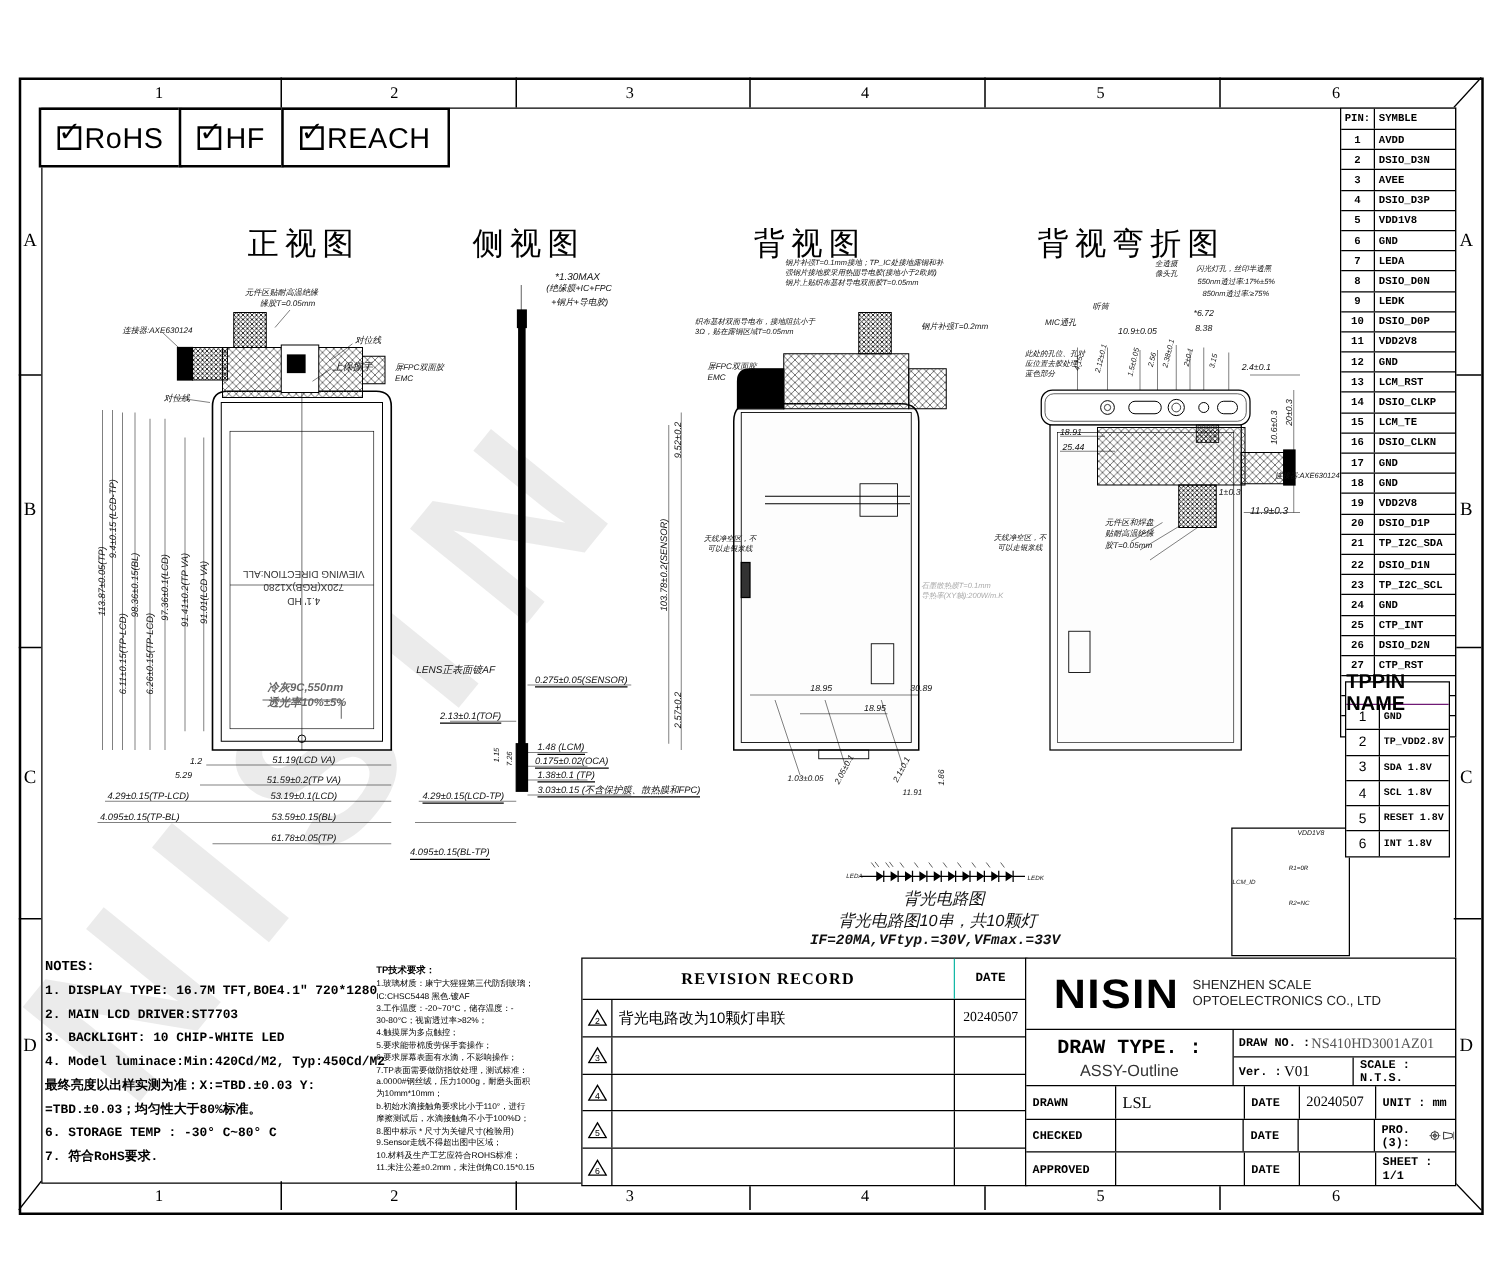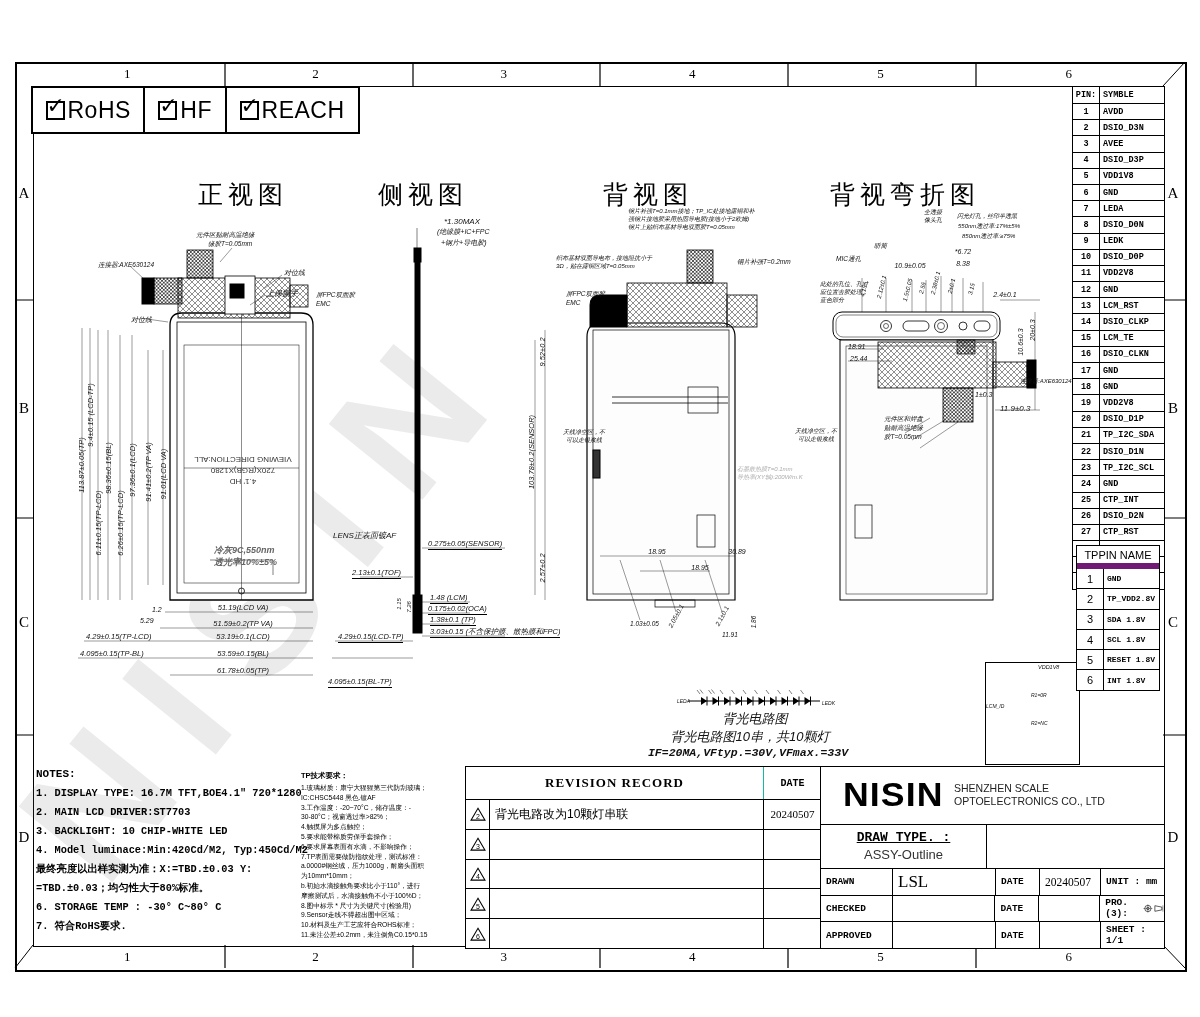--- a/index.html
+++ b/index.html
@@ -45,21 +45,21 @@
   #pin-table{position:absolute;left:1072px;top:86px;width:91px;border:1px solid #000;background:#fff;z-index:3;
              font-family:"Liberation Mono","DejaVu Sans Mono",monospace;}
   .phead,.prow{display:flex;border-bottom:1px solid #000;}
   .prow:last-child{border-bottom:none;}
   .phead span,.prow span{font-size:8.5px;font-weight:700;display:flex;align-items:center;}
   .pc1{width:26px;justify-content:center;border-right:1px solid #000;}
   .pc2{flex:1;padding-left:3px;}
   .phead{height:16px;}.prow{height:15.2px;}
   
   #tppin{position:absolute;left:1076px;top:545px;width:82px;border:1px solid #000;background:#fff;z-index:3;}
-  #tppin .tt{height:17px;display:flex;align-items:center;justify-content:center;font-size:11px;font-weight:400;border-bottom:6px solid #701a75;}
+  #tppin .tt{height:17px;display:flex;align-items:center;justify-content:center;font-size:16px;font-weight:700;border-bottom:1px solid #701a75;}
   .trow{display:flex;height:19.3px;border-bottom:1px solid #000;}
   .trow:last-child{border-bottom:none;}
   .tc1{width:26px;display:flex;align-items:center;justify-content:center;font-size:11px;border-right:1px solid #000;}
   .tc2{flex:1;display:flex;align-items:center;padding-left:3px;font-size:8px;font-weight:700;
        font-family:"Liberation Mono","DejaVu Sans Mono",monospace;}
   
   #fpc-boxes{position:absolute;left:853px;top:608px;width:132px;z-index:3;}
   .fpcb{border:1.2px solid #000;height:23px;display:flex;align-items:center;padding-left:6px;
         font-size:14.5px;font-family:"Liberation Serif",serif;margin-top:-1.2px;background:#fff;}
   
@@ -91,37 +91,37 @@
           font-family:"Liberation Serif",serif;}
   
   #tb{position:absolute;left:820px;top:766px;width:343px;height:181px;border:1.5px solid #000;z-index:3;
       display:flex;flex-direction:column;background:#fff;}
   .tb-r1{height:58px;display:flex;align-items:center;border-bottom:1px solid #000;}
   .tb-logo{font-size:33px;font-weight:900;letter-spacing:1px;transform:scaleX(1.08);transform-origin:left;
            margin-left:22px;font-family:"Liberation Sans",sans-serif;}
   .tb-co{margin-left:18px;font-size:10.5px;line-height:13px;color:#222;}
   .tb-r2{height:44px;display:flex;border-bottom:1px solid #000;}
   .tb-r2-l{width:165px;border-right:1px solid #000;display:flex;flex-direction:column;align-items:center;justify-content:center;}
-  .tb-r2-l .lab{font-size:13px;font-weight:700;font-family:"Liberation Mono","DejaVu Sans Mono",monospace;text-decoration:underline;}
+  .tb-r2-l .lab{font-size:16px;font-weight:700;font-family:"Liberation Mono","DejaVu Sans Mono",monospace;}
   .tb-r2-l .val{font-size:13px;color:#333;margin-top:2px;}
   .tb-r2-r{flex:1;display:flex;flex-direction:column;}
   .tb-dn{height:22px;display:flex;align-items:center;border-bottom:1px solid #000;padding-left:4px;}
   .tb-dn .lab{font-size:9.5px;font-weight:700;font-family:"Liberation Mono","DejaVu Sans Mono",monospace;}
   .tb-dn .val{font-size:11.5px;color:#555;font-family:"Liberation Serif",serif;margin-left:1px;}
   .tb-vs{flex:1;display:flex;}
   .tb-ver{width:91px;border-right:1px solid #000;display:flex;align-items:center;padding-left:4px;}
   .tb-ver .lab{font-size:9.5px;font-weight:700;font-family:"Liberation Mono","DejaVu Sans Mono",monospace;}
   .tb-ver .val{font-size:12px;font-family:"Liberation Serif",serif;margin-left:2px;}
   .tb-scale{flex:1;display:flex;align-items:center;padding-left:5px;font-size:9.5px;font-weight:700;
             font-family:"Liberation Mono","DejaVu Sans Mono",monospace;}
   .tb-row{height:26.3px;display:flex;border-bottom:1px solid #000;}
   .tb-row:last-child{border-bottom:none;}
   .tb-c{display:flex;align-items:center;border-right:1px solid #000;font-size:9.5px;font-weight:700;
         font-family:"Liberation Mono","DejaVu Sans Mono",monospace;padding-left:5px;}
-  .tb-c.v2{font-family:"Liberation Serif",serif;font-weight:400;font-size:17px;}
+  .tb-c.v2{font-family:"Liberation Serif",serif;font-weight:400;font-size:13px;}
   .tb-c1{width:66px;}.tb-c2{width:97px;}.tb-c3{width:38px;}.tb-c4{width:55px;}
   .tb-c5{flex:1;border-right:none;display:flex;align-items:center;}
   .proj-icon{margin-left:6px;}
   
   #idbox{position:absolute;left:985px;top:662px;width:93px;height:101px;border:1px solid #000;z-index:2;background:#fff;}
 </style>
 </head>
 <body>
 
 <div id="sheet">
@@ -674,20 +674,33 @@
       <span class="tb-co">
         <div>SHENZHEN SCALE</div>
         <div>OPTOELECTRONICS CO., LTD</div>
       </span>
     </div>
     <div class="tb-r2">
       <div class="tb-r2-l">
         <span class="lab">DRAW TYPE. :</span>
         <span class="val">ASSY-Outline</span>
       </div>
+      <div class="tb-r2-r">
+        <div class="tb-dn">
+          <span class="lab">DRAW NO. :</span>
+          <span class="val">NS410HD3001AZ01</span>
+        </div>
+        <div class="tb-vs">
+          <div class="tb-ver">
+            <span class="lab">Ver. :</span>
+            <span class="val">V01</span>
+          </div>
+          <div class="tb-scale">SCALE : N.T.S.</div>
+        </div>
+      </div>
     </div>
     <div class="tb-row">
       <span class="tb-c tb-c1">DRAWN</span>
       <span class="tb-c tb-c2 v2">LSL</span>
       <span class="tb-c tb-c3">DATE</span>
       <span class="tb-c tb-c4 v2" style="font-size:11.5px;">20240507</span>
       <span class="tb-c tb-c5">UNIT : mm</span>
     </div>
     <div class="tb-row">
       <span class="tb-c tb-c1">CHECKED</span>

